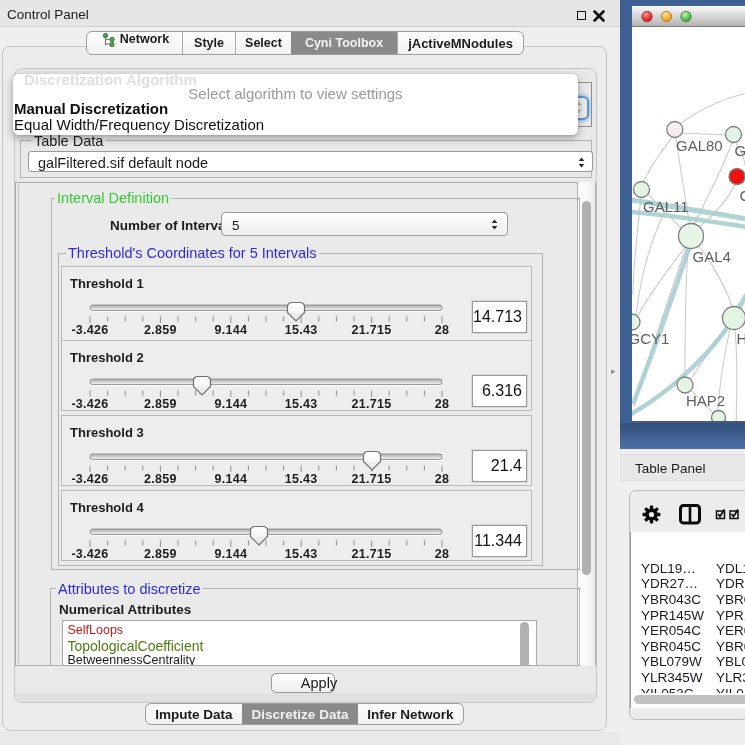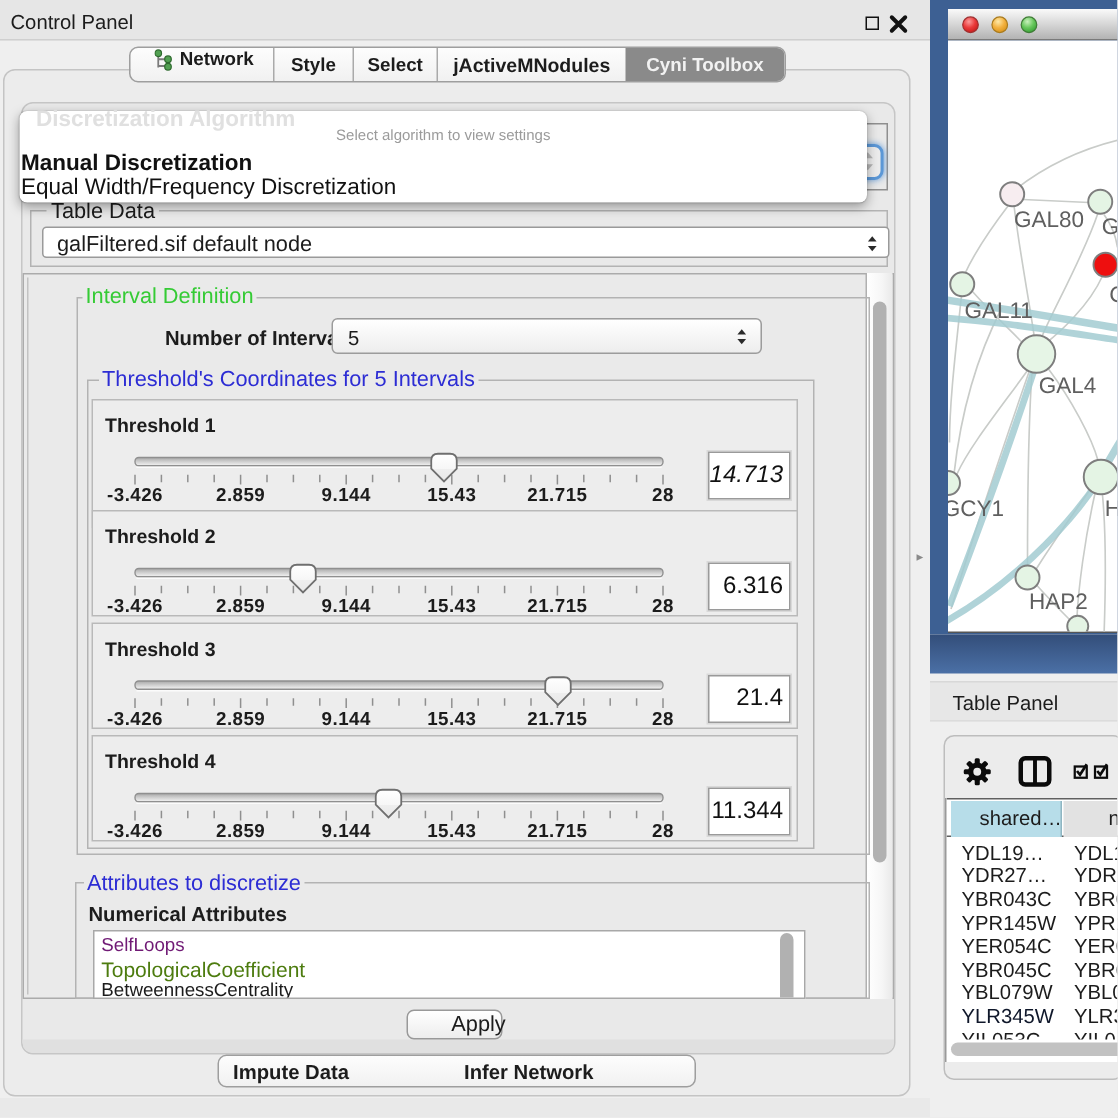--- a/index.html
+++ b/index.html
@@ -30,25 +30,25 @@
       <circle cx="9" cy="12.5" r="2.2" fill="#52a052" stroke="#2f6b2f" stroke-width="0.8"></circle>
     </svg>
     <span style="font-weight:bold;font-size:12.5px;color:#1c1c1c;">Network</span>
   </div>
   <div style="width:53px;height:100%;border-right:1px solid #aaa;display:flex;align-items:center;justify-content:center;">
       <span style="font-weight:bold;font-size:12.5px;color:#1c1c1c;">Style</span>
     </div>
   <div style="width:55px;height:100%;display:flex;align-items:center;justify-content:center;">
       <span style="font-weight:bold;font-size:12.5px;color:#1c1c1c;">Select</span>
     </div>
+  <div style="width:106px;height:100%;background:#8a8a8a;display:flex;align-items:center;justify-content:center;">
+      <span style="font-weight:bold;font-size:12.5px;color:#f2f2f2;">Cyni Toolbox</span>
+    </div>
   <div style="flex:1;height:100%;border-left:1px solid #aaa;display:flex;align-items:center;justify-content:center;">
       <span style="font-weight:bold;font-size:13px;color:#1c1c1c;">jActiveMNodules</span>
-    </div>
-  <div style="width:106px;height:100%;background:#8a8a8a;display:flex;align-items:center;justify-content:center;">
-      <span style="font-weight:bold;font-size:12.5px;color:#f2f2f2;">Cyni Toolbox</span>
     </div>
 </div>
 
 <div class="abs" style="left:14px;top:68px;width:583px;height:635px;background:#e9e9e9;border:1px solid #c6c6c6;border-radius:8px;"></div>
 
 <div class="abs" style="left:15px;top:693px;width:581px;height:9px;background:#e0e0e0;border-radius:0 0 7px 7px;"></div>
 
 <div class="abs" style="left:560px;top:82px;width:32px;height:45px;border:1px solid #8f8f8f;background:#e9e9e9;"></div>
 
 <div class="abs" style="left:556px;top:96px;width:33px;height:24px;border:2.5px solid #5b97d6;border-radius:6px;background:#ececec;box-shadow:0 0 4px rgba(90,150,215,0.95);">
@@ -133,21 +133,21 @@
     <g fill="#1c1c1c" font-size="12.5px" font-weight="bold" letter-spacing="0.3" font-family="Liberation Sans, sans-serif">
         <text x="28.0" y="67" text-anchor="middle">-3.426</text>
         <text x="98.4" y="67" text-anchor="middle">2.859</text>
         <text x="168.8" y="67" text-anchor="middle">9.144</text>
         <text x="239.2" y="67" text-anchor="middle">15.43</text>
         <text x="309.6" y="67" text-anchor="middle">21.715</text>
         <text x="380.0" y="67" text-anchor="middle">28</text>
       </g>
     <path d="M225.5,40 Q225.5,35.5 230,35.5 L238,35.5 Q242.5,35.5 242.5,40 L242.5,45.5 L234,54 L225.5,45.5 Z" fill="url(#th1)" stroke="#6f6f6f" stroke-width="1.2"></path>
   </svg>
-  <div style="position:absolute;left:410px;top:34px;width:55px;height:32px;background:#fff;border:1px solid #9a9a9a;box-shadow:0 0 0 1px #d9d9d9;font-style:italic;">
+  <div style="position:absolute;left:410px;top:34px;width:55px;height:32px;background:#fff;border:1px solid #9a9a9a;box-shadow:0 0 0 1px #d9d9d9;">
     <span style="position:absolute;right:4px;top:5.5px;font-size:16px;color:#111;">14.713</span>
   </div>
 </div>
 <div class="abs" style="left:61px;top:340px;width:471px;height:71px;background:#ededed;border:1px solid #b9b9b9;">
   <span style="position:absolute;left:8px;top:8.5px;font-weight:bold;font-size:13px;color:#1c1c1c;">Threshold 2</span>
   <svg width="469" height="69" viewBox="0 0 469 69" style="position:absolute;left:0;top:0;">
     <defs>
         <linearGradient id="gr2" x1="0" y1="0" x2="0" y2="1">
           <stop offset="0" stop-color="#a8a8a8"></stop>
           <stop offset="0.45" stop-color="#cccccc"></stop>
@@ -307,46 +307,49 @@
   </svg>
   <div style="position:absolute;left:410px;top:34px;width:55px;height:32px;background:#fff;border:1px solid #9a9a9a;box-shadow:0 0 0 1px #d9d9d9;">
     <span style="position:absolute;right:4px;top:5.5px;font-size:16px;color:#111;">11.344</span>
   </div>
 </div>
 
 <div class="abs" style="left:50px;top:588px;width:530px;height:78px;border:1px solid #b3b3b3;"></div>
 <div class="abs lbl" style="left:56px;top:581px;background:#eaeaea;color:#2d2dd4;padding:0 2px;">Attributes to discretize</div>
 <div class="abs lbl13" style="left:59px;top:602px;font-weight:bold;">Numerical Attributes</div>
 <div class="abs" style="left:62px;top:620px;width:475px;height:46px;background:#ffffff;border:1px solid #a8a8a8;overflow:hidden;">
-  <div style="position:absolute;left:4.5px;top:1.5px;font-size:12.5px;color:#701a75;">SelfLoops</div>
+  <div style="position:absolute;left:4.5px;top:1.5px;font-size:12.5px;color:#b91c1c;">SelfLoops</div>
   <div style="position:absolute;left:4.5px;top:16.5px;font-size:14px;color:#4d7c0f;">TopologicalCoefficient</div>
   <div style="position:absolute;left:4.5px;top:31.5px;font-size:12.5px;color:#1c1c1c;">BetweennessCentrality</div>
   <div style="position:absolute;right:7px;top:1px;width:9px;height:60px;background:#b1b1b1;border-radius:5px;"></div>
 </div>
 
 <div class="abs" style="left:271px;top:673px;width:64px;height:20px;background:linear-gradient(#ffffff,#ededed);border:1px solid #999;border-radius:5px;text-align:center;">
   <span style="font-size:14.5px;color:#1c1c1c;line-height:19px;position:relative;left:16px;">Apply</span>
 </div>
 
 <div class="abs" style="left:145px;top:703px;width:319px;height:22px;background:linear-gradient(#fdfdfd,#f1f1f1);border:1px solid #9e9e9e;border-radius:6px;overflow:hidden;display:flex;">
   <div style="width:96px;height:100%;display:flex;align-items:center;justify-content:center;">
       <span class="lbl13" style="font-weight:600;">Impute Data</span>
     </div>
+  <div style="width:116px;height:100%;background:#8a8a8a;display:flex;align-items:center;justify-content:center;">
+      <span class="lbl13" style="font-weight:600;color:#f2f2f2;">Discretize Data</span>
+    </div>
   <div style="flex:1;height:100%;display:flex;align-items:center;justify-content:center;">
       <span class="lbl13" style="font-weight:600;">Infer Network</span>
     </div>
 </div>
 
 <div class="abs" style="left:0;top:732px;width:620px;height:13px;background:#e9e9e9;"></div>
 
 <div class="abs" style="left:611px;top:366px;width:8px;height:10px;color:#8a8a8a;font-size:9px;">▸</div>
 
 <div class="abs" style="left:13px;top:74px;width:565px;height:61px;background:#ffffff;border-radius:5px;box-shadow:0 3px 8px rgba(0,0,0,0.35), 0 0 1px rgba(0,0,0,0.3);"></div>
 <div class="abs" style="left:24px;top:71px;font-weight:bold;color:#e0e0e0;font-size:15px;white-space:nowrap;">Discretization Algorithm</div>
-<div class="abs" style="left:13px;top:84.5px;width:565px;text-align:center;color:#9b9b9b;font-size:10px;white-space:nowrap;">Select algorithm to view settings</div>
+<div class="abs" style="left:13px;top:84.5px;width:565px;text-align:center;color:#9b9b9b;font-size:15px;white-space:nowrap;">Select algorithm to view settings</div>
 <div class="abs" style="left:14px;top:99.5px;font-weight:bold;color:#111;font-size:15px;white-space:nowrap;">Manual Discretization</div>
 <div class="abs" style="left:14px;top:115.5px;color:#111;font-size:15px;white-space:nowrap;">Equal Width/Frequency Discretization</div>
 
 <div class="abs" style="left:620px;top:0;width:125px;height:423px;background:#3d6093;"></div>
 <div class="abs" style="left:620px;top:423px;width:125px;height:26px;background:linear-gradient(#334e7a,#4b70a6);"></div>
 
 <div class="abs" style="left:632px;top:6px;width:113px;height:21px;background:linear-gradient(#fafafa,#b3b3b3);border-bottom:1px solid #7a7a7a;"></div>
 <svg class="abs" style="left:632px;top:6px;" width="113" height="21" viewBox="0 0 113 21">
   <defs>
     <radialGradient id="rg" cx="0.4" cy="0.3" r="0.8">
@@ -445,26 +448,20 @@
   <line x1="48" y1="2" x2="48" y2="19" stroke="#0b0b0b" stroke-width="2.6"></line>
   <g stroke="#0b0b0b" stroke-width="1.5" fill="none">
     <rect x="74.5" y="7" width="8" height="7.5"></rect>
     <path d="M76 10 L78 12.5 L82.5 5.5" stroke-width="1.8"></path>
     <rect x="88" y="7" width="8" height="7.5"></rect>
     <path d="M89.5 10 L91.5 12.5 L96 5.5" stroke-width="1.8"></path>
   </g>
 </svg>
 
 <div class="abs" style="left:630px;top:532px;width:115px;height:176px;background:#fff;border-left:1px solid #9a9a9a;overflow:hidden;">
-  <div style="position:absolute;left:0;top:0;width:100%;height:26px;border-top:1px solid #606060;border-bottom:1px solid #606060;">
-    <div style="position:absolute;left:3px;top:1px;width:74px;height:24px;background:#b7dde9;border-right:1px solid #8fb6c2;"></div>
-    <div style="position:absolute;left:78px;top:1px;width:40px;height:24px;background:#e2e2e2;"></div>
-    <span style="position:absolute;left:22px;top:5px;font-size:13.5px;color:#1c1c1c;">shared…</span>
-    <span style="position:absolute;left:108px;top:5px;font-size:13.5px;color:#1c1c1c;">n</span>
-  </div>
   <div class="rows" style="position:absolute;left:0;top:27px;width:100%;height:134px;overflow:hidden;">
   <span style="position:absolute;left:10px;top:1.5px;font-size:13.5px;color:#1c1c1c;white-space:nowrap;">YDL19…</span>
       <span style="position:absolute;left:85px;top:1.5px;font-size:13.5px;color:#1c1c1c;white-space:nowrap;">YDL1</span>
   <span style="position:absolute;left:10px;top:17.1px;font-size:13.5px;color:#1c1c1c;white-space:nowrap;">YDR27…</span>
       <span style="position:absolute;left:85px;top:17.1px;font-size:13.5px;color:#1c1c1c;white-space:nowrap;">YDR2</span>
   <span style="position:absolute;left:10px;top:32.8px;font-size:13.5px;color:#1c1c1c;white-space:nowrap;">YBR043C</span>
       <span style="position:absolute;left:85px;top:32.8px;font-size:13.5px;color:#1c1c1c;white-space:nowrap;">YBR0</span>
   <span style="position:absolute;left:10px;top:48.5px;font-size:13.5px;color:#1c1c1c;white-space:nowrap;">YPR145W</span>
       <span style="position:absolute;left:85px;top:48.5px;font-size:13.5px;color:#1c1c1c;white-space:nowrap;">YPR1</span>
   <span style="position:absolute;left:10px;top:64.1px;font-size:13.5px;color:#1c1c1c;white-space:nowrap;">YER054C</span>

